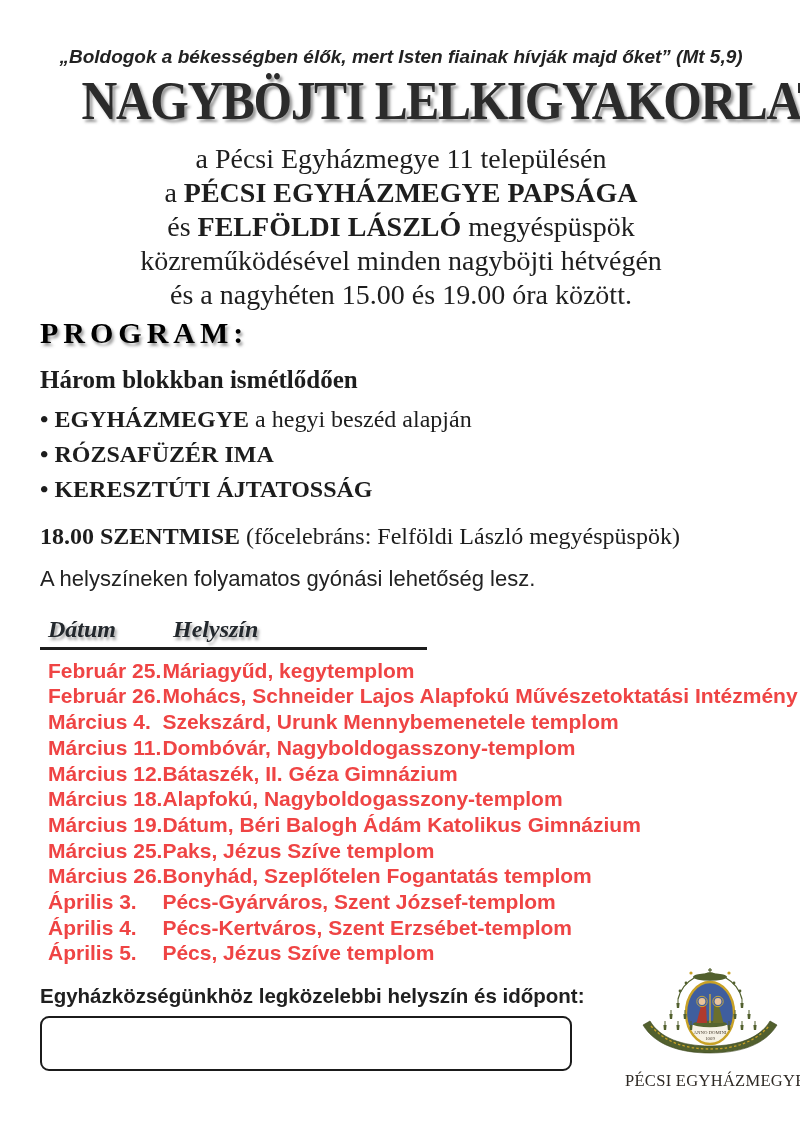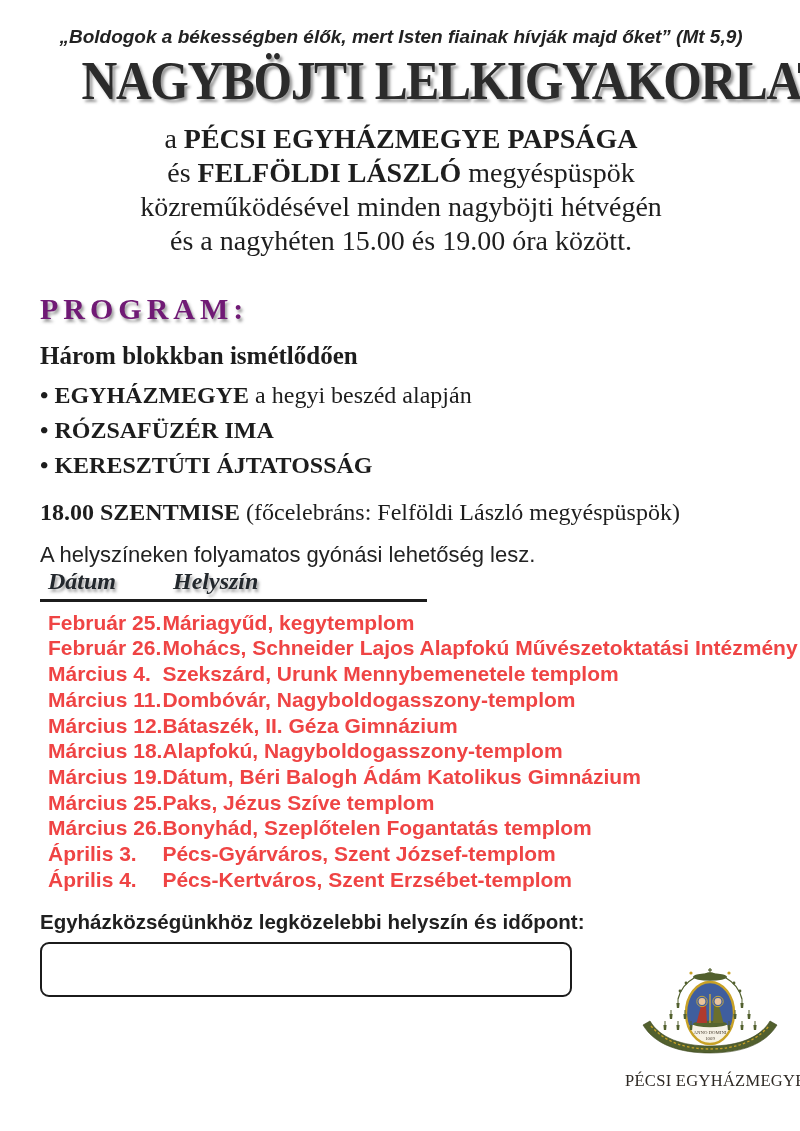--- a/index.html
+++ b/index.html
@@ -5,21 +5,21 @@
   html,body{margin:0;padding:0;background:#ffffff;}
   .page{
     position:relative;
     width:800px;height:1131px;
     background:#ffffff;
     color:#1d1d1d;
     font-family:"Liberation Serif", serif;
     overflow:hidden;
     box-sizing:border-box;
   }
-  .content{padding:26px 38px 0 40px;}
+  .content{padding:46px 38px 0 40px;}
 
   .quote{
     text-align:center;
     font-family:"Liberation Sans", sans-serif;
     font-style:italic;
     font-weight:bold;
     font-size:19px;
     color:#222;
   }
 
@@ -40,25 +40,25 @@
   .intro{
     margin-top:12px;
     text-align:center;
     font-size:28px;
     line-height:34px;
     color:#1e1e1e;
   }
   .intro strong{font-weight:bold;}
 
   .program-heading{
-    margin-top:34px;
+    margin-top:4px;
     font-size:30px;
     font-weight:bold;
     letter-spacing:5px;
-    color:#701a75;
+    color:#000000;
     text-shadow:2px 3px 3px rgba(80,80,80,0.55);
   }
 
   .blocks-title{
     margin-top:16px;
     font-size:25px;
     font-weight:bold;
   }
 
   .bullets{margin:8px 0 0 0;padding:0;list-style:none;font-size:24px;}
@@ -69,21 +69,21 @@
   .mass-line{margin-top:16px;font-size:24px;}
   .mass-line strong{font-weight:bold;}
 
   .confession{
     margin-top:16px;
     font-family:"Liberation Sans", sans-serif;
     font-size:22px;
     color:#222;
   }
 
-  .schedule{}
+  .schedule{margin-top:24px;}
   .sched-head{
     display:flex;
     font-size:24px;
     font-weight:bold;
     font-style:italic;
     color:#23282d;
     text-shadow:2px 3px 3px rgba(80,80,80,0.5);
   }
   .sched-head .c1{width:133px;padding-left:8px;box-sizing:border-box;}
   .sched-underline{width:387px;height:3px;background:#1c1c1c;margin-top:4px;}
@@ -136,20 +136,21 @@
 <div class="page">
   <div class="content">
 
     <div class="quote">„Boldogok a békességben élők, mert Isten fiainak hívják majd őket” (Mt 5,9)</div>
 
     <div class="title-wrap">
       <div class="title">NAGYBÖJTI LELKIGYAKORLAT</div>
     </div>
 
     <div class="intro">
+      <div><span>a Pécsi Egyházmegye 11 településén</span><strong></strong><span></span></div>
       <div><span>a </span><strong>PÉCSI EGYHÁZMEGYE PAPSÁGA</strong><span></span></div>
       <div><span>és </span><strong>FELFÖLDI LÁSZLÓ</strong><span> megyéspüspök</span></div>
       <div><span>közreműködésével minden nagyböjti hétvégén</span><strong></strong><span></span></div>
       <div><span>és a nagyhéten 15.00 és 19.00 óra között.</span><strong></strong><span></span></div>
     </div>
 
     <div class="program-heading">PROGRAM:</div>
 
     <div class="blocks-title">Három blokkban ismétlődően</div>
 
@@ -209,20 +210,24 @@
               <td class="date">Március 26.</td>
               <td class="loc">Bonyhád, Szeplőtelen Fogantatás templom</td>
             </tr>
             <tr>
               <td class="date">Április 3.</td>
               <td class="loc">Pécs-Gyárváros, Szent József-templom</td>
             </tr>
             <tr>
               <td class="date">Április 4.</td>
               <td class="loc">Pécs-Kertváros, Szent Erzsébet-templom</td>
+            </tr>
+            <tr>
+              <td class="date">Április 5.</td>
+              <td class="loc">Pécs, Jézus Szíve templom</td>
             </tr>
           </tbody>
       </table>
     </div>
 
     <div class="footer-label">Egyházközségünkhöz legközelebbi helyszín és időpont:</div>
     <div class="fill-box"></div>
 
   </div>
 

